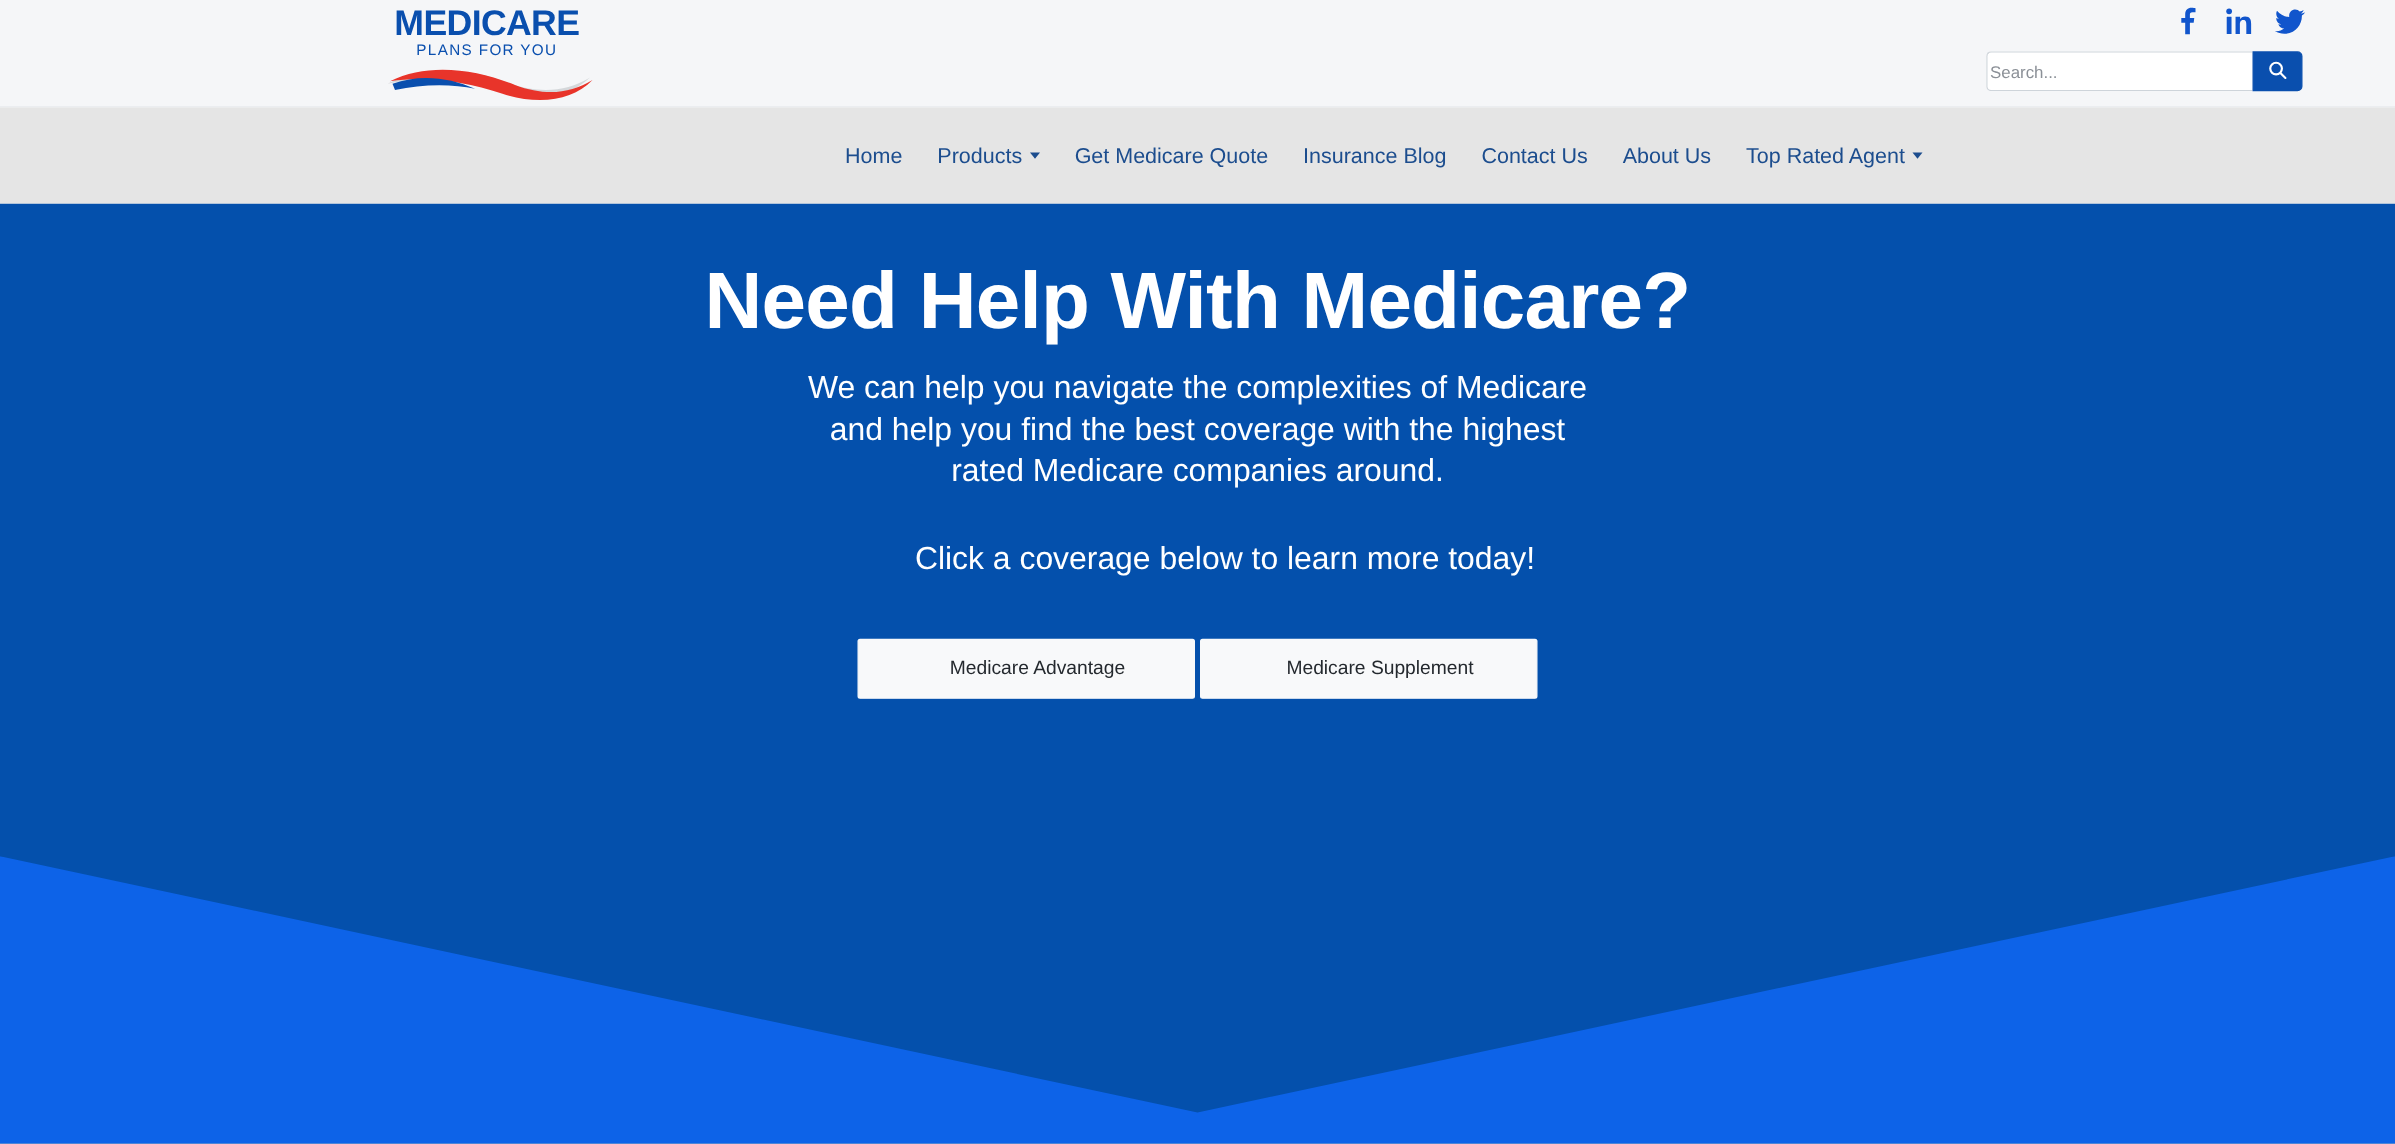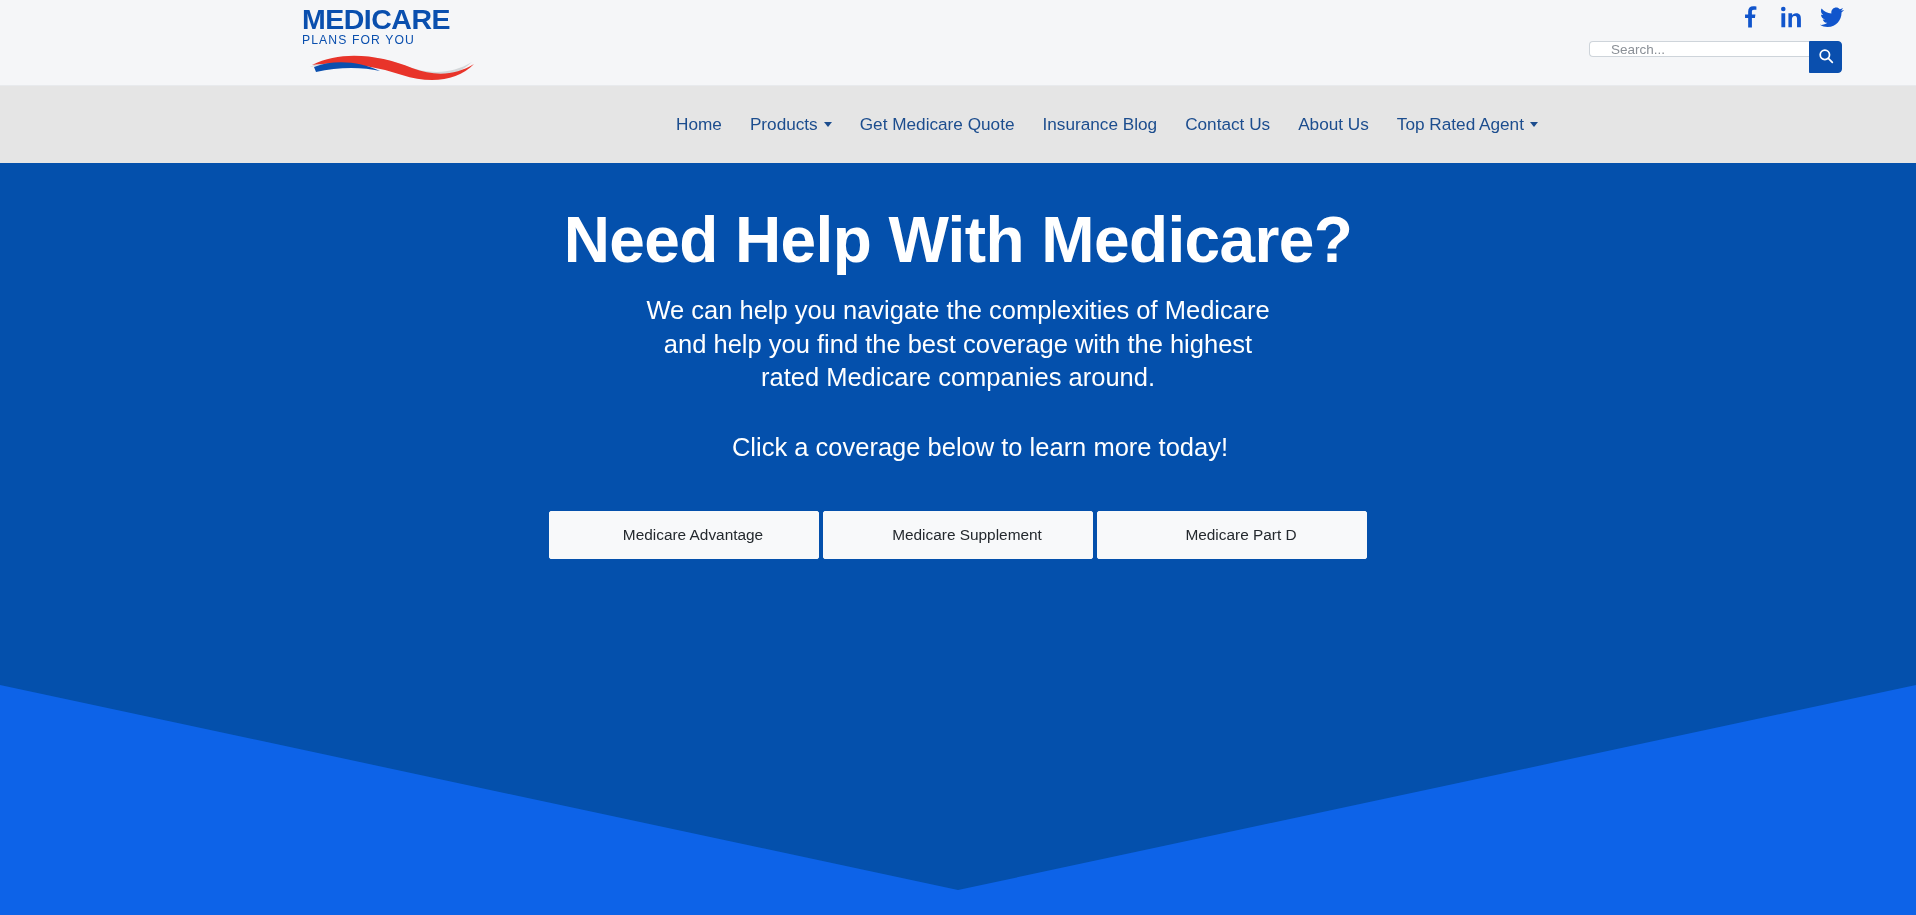--- a/index.html
+++ b/index.html
@@ -21,20 +21,21 @@
     background: #f5f6f8;
     border-bottom: 1px solid #e8eaed;
   }
 
   .logo {
     position: absolute;
     left: 302px;
     top: 2px;
     width: 175px;
     height: 78px;
+    text-align: center;
     cursor: pointer;
   }
   .logo-word {
     font-family: "Liberation Sans", sans-serif;
     font-weight: 700;
     font-size: 28.5px;
     letter-spacing: -0.5px;
     color: #0a4fae;
     line-height: 1.05;
     display: block;
@@ -78,25 +79,25 @@
   .searchbox {
     position: absolute;
     right: 74px;
     top: 41px;
     display: flex;
     height: 32px;
     width: 253px;
   }
   .search-input {
     flex: 1;
-    height: 16px;
+    height: 32px;
     border: 1px solid #ced4da;
     border-right: none;
     border-radius: 4px 0 0 4px;
-    padding: 0 21px;
+    padding: 0 2px;
     font-size: 13.5px;
     font-family: "Liberation Sans", sans-serif;
     color: #3a3f45;
     background: #ffffff;
     outline: none;
   }
   .search-input::placeholder { color: #8b9097; }
   .search-btn {
     width: 40px;
     height: 32px;
@@ -302,16 +303,15 @@
       <span>We can help you navigate the complexities of Medicare</span><br>
       <span>and help you find the best coverage with the highest</span><br>
       <span>rated Medicare companies around.</span>
     </p>
 
     <p class="hero-cta-text">Click a coverage below to learn more today!</p>
 
     <div class="hero-buttons">
       <button class="hero-btn">Medicare Advantage</button>
       <button class="hero-btn">Medicare Supplement</button>
-      <button class="hero-btn">Medicare Part D</button>
     </div>
   </div>
 </section>
 
 </body></html>

